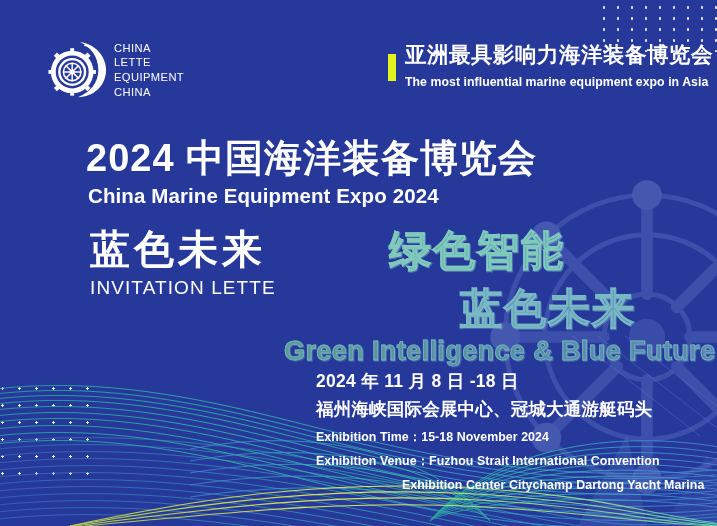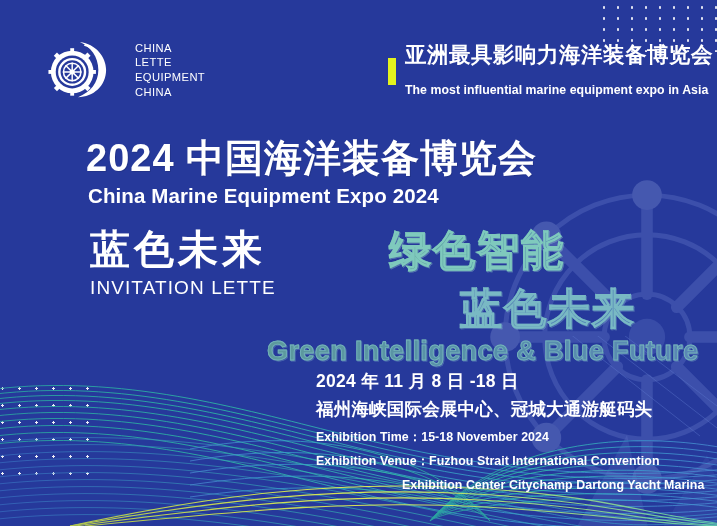--- a/index.html
+++ b/index.html
@@ -34,21 +34,21 @@
     position:absolute;right:-95px;top:172px;width:330px;height:330px;
     opacity:.30;
   }
   .sail-shape{
     position:absolute;right:-30px;top:430px;width:190px;height:120px;
     opacity:.35;
   }
   
   .logo-wrap{
     position:absolute;left:47px;top:39px;
-    display:flex;align-items:center;gap:26px;
+    display:flex;align-items:center;gap:5px;
   }
   .logo-mark{width:62px;height:62px;flex:0 0 auto;}
   .logo-text{
     color:#ffffff;font-size:11.2px;line-height:1.30;
     letter-spacing:.4px;font-weight:400;
     font-family:"Liberation Sans", sans-serif;
   }
   .logo-text div{white-space:nowrap;}
   .tagline{
     position:absolute;left:388px;top:44px;
@@ -56,21 +56,21 @@
   }
   .tag-bar{
     width:8px;height:27px;background:#e4f31d;margin-right:9px;margin-top:3px;flex:0 0 auto;
   }
   .tag-cn{
     color:#ffffff;font-size:21.5px;font-weight:bold;letter-spacing:.5px;
     line-height:1.05;white-space:nowrap;
   }
   .tag-en{
     color:#ffffff;font-size:12.3px;font-weight:bold;letter-spacing:.05px;
-    margin-top:16px;white-space:nowrap;
+    margin-top:8px;white-space:nowrap;
   }
   
   .title-cn{
     position:absolute;left:86px;top:139px;
     color:#ffffff;font-size:38px;font-weight:bold;letter-spacing:1px;
     white-space:nowrap;line-height:1;
     text-shadow:1px 1px 0 rgba(0,0,0,.10);
   }
   .title-en{
     position:absolute;left:88px;top:186px;
@@ -104,21 +104,21 @@
   .slogan-l2{
     position:absolute;left:196px;top:60px;
     font-size:42px;font-weight:bold;letter-spacing:2px;white-space:nowrap;line-height:1;
     background:linear-gradient(95deg,#5f8fb4 0%,#5486b6 50%,#4a79b4 100%);
     -webkit-background-clip:text;background-clip:text;
     -webkit-text-fill-color:transparent;
     -webkit-text-stroke:1px #79b9c4;
     filter:drop-shadow(1.5px 1.5px 0 rgba(150,210,215,.30));
   }
   .slogan-l3{
-    position:absolute;left:3px;top:110px;
+    position:absolute;left:20px;top:110px;
     font-size:27px;font-weight:bold;letter-spacing:.4px;white-space:nowrap;line-height:1;
     background:linear-gradient(95deg,#5d9a9c 0%,#5790ab 50%,#5a86b6 100%);
     -webkit-background-clip:text;background-clip:text;
     -webkit-text-fill-color:transparent;
     -webkit-text-stroke:.9px #74b3ba;
     filter:drop-shadow(1.2px 1.2px 0 rgba(150,210,215,.28));
   }
   
   .info{
     position:absolute;left:316px;top:369px;width:401px;

